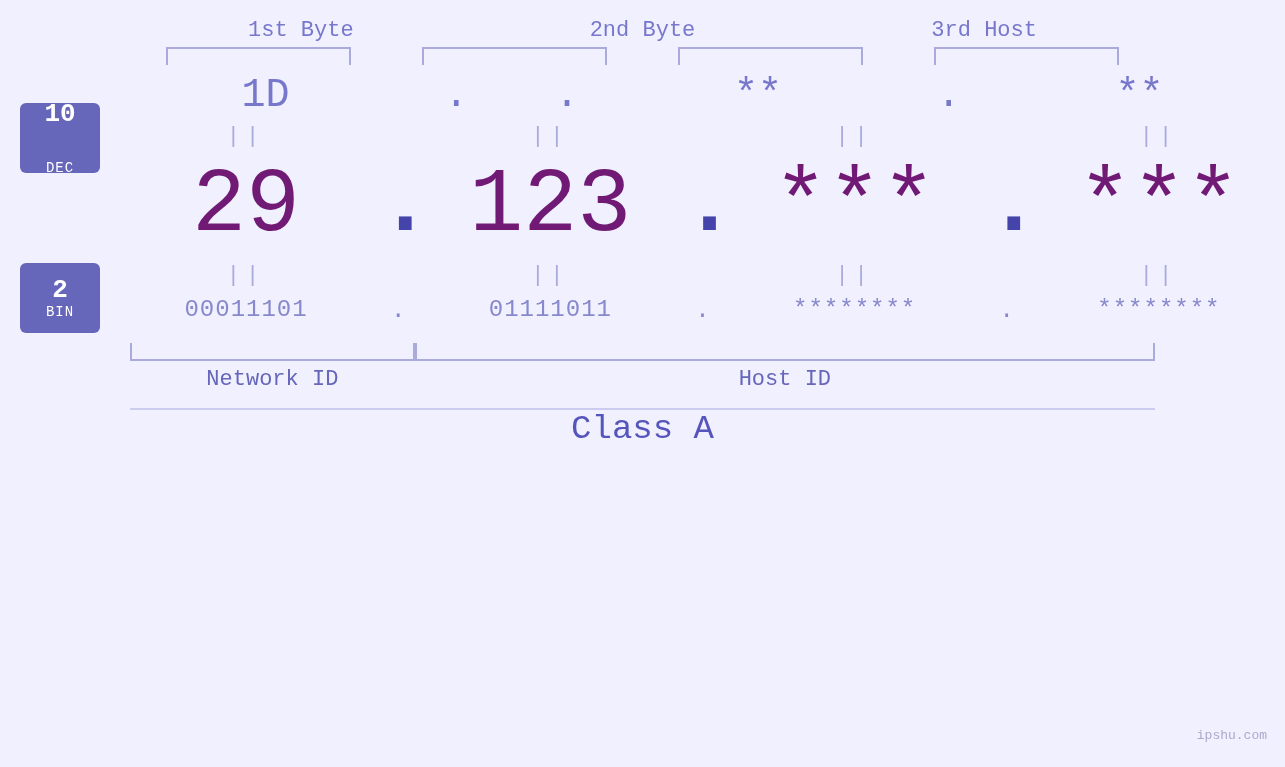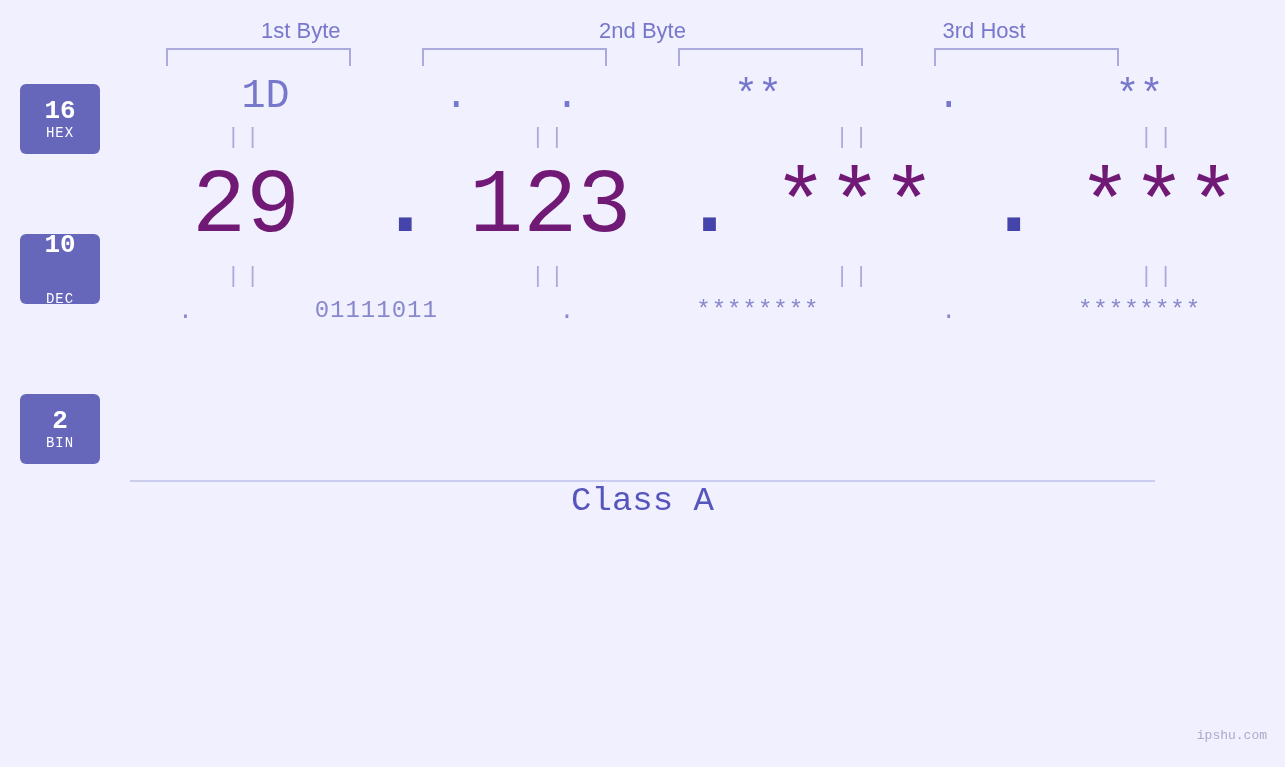--- a/index.html
+++ b/index.html
@@ -27,21 +27,21 @@
       display: flex;
       width: 100%;
       padding: 0 130px;
       margin-top: 18px;
       justify-content: space-around;
     }
 
     .byte-label {
       color: #7777cc;
       font-size: 22px;
-      font-family: Liberation Sans, sans-serif;
+      font-family: Liberation Mono, monospace;
       text-align: center;
       width: 200px;
     }
 
     
     .bracket-row {
       display: flex;
       width: 100%;
       padding: 0 130px;
       justify-content: space-around;
@@ -275,24 +275,20 @@
     <div class="bracket"></div>
     <div class="bracket"></div>
     <div class="bracket"></div>
     <div class="bracket"></div>
   </div>
 
   <div style="display:flex; width:100%; margin-top:8px;">
 
     <div class="badges-column">
 
-      <div class="badge">
-        <span class="badge-number">16</span>
-        <span class="badge-label">HEX</span>
-      </div>
 
       <div class="badge" style="margin-top:20px;gap:32px;">
         <span class="badge-number">10</span>
         <span class="badge-label">DEC</span>
       </div>
 
       <div class="badge" style="margin-top:30px;">
         <span class="badge-number">2</span>
         <span class="badge-label">BIN</span>
       </div>
@@ -359,20 +355,23 @@
         <div class="equals-cell">||</div>
         <div class="equals-spacer"></div>
         <div class="equals-cell">||</div>
         <div class="equals-spacer"></div>
         <div class="equals-cell">||</div>
         <div class="equals-spacer"></div>
         <div class="equals-cell">||</div>
       </div>
 
       <div class="data-row">
+        <div class="data-cell">
+          <span class="bin-value">00011101</span>
+        </div>
         <div class="dot-cell">
           <span class="bin-dot">.</span>
         </div>
         <div class="data-cell">
           <span class="bin-value">01111011</span>
         </div>
         <div class="dot-cell">
           <span class="bin-dot">.</span>
         </div>
         <div class="data-cell">
@@ -382,20 +381,30 @@
           <span class="bin-dot">.</span>
         </div>
         <div class="data-cell">
           <span class="bin-value">********</span>
         </div>
       </div>
 
     </div>
   </div>
 
+  <div class="bottom-section">
+    <div class="bottom-brackets">
+      <div class="network-bracket"></div>
+      <div class="host-bracket"></div>
+    </div>
+    <div class="bottom-labels">
+      <div class="network-label">Network ID</div>
+      <div class="host-label">Host ID</div>
+    </div>
+  </div>
 
   <div class="class-row" style="width: calc(100% - 260px); margin-left: 130px; margin-right: 130px; border-top: 2px solid #ccccee; margin-top: 16px; padding-top: 0; display:flex; justify-content:center;">
     <span class="class-label">Class A</span>
   </div>
 
   <div class="watermark">ipshu.com</div>
 
 </div>
 
 </body></html>

